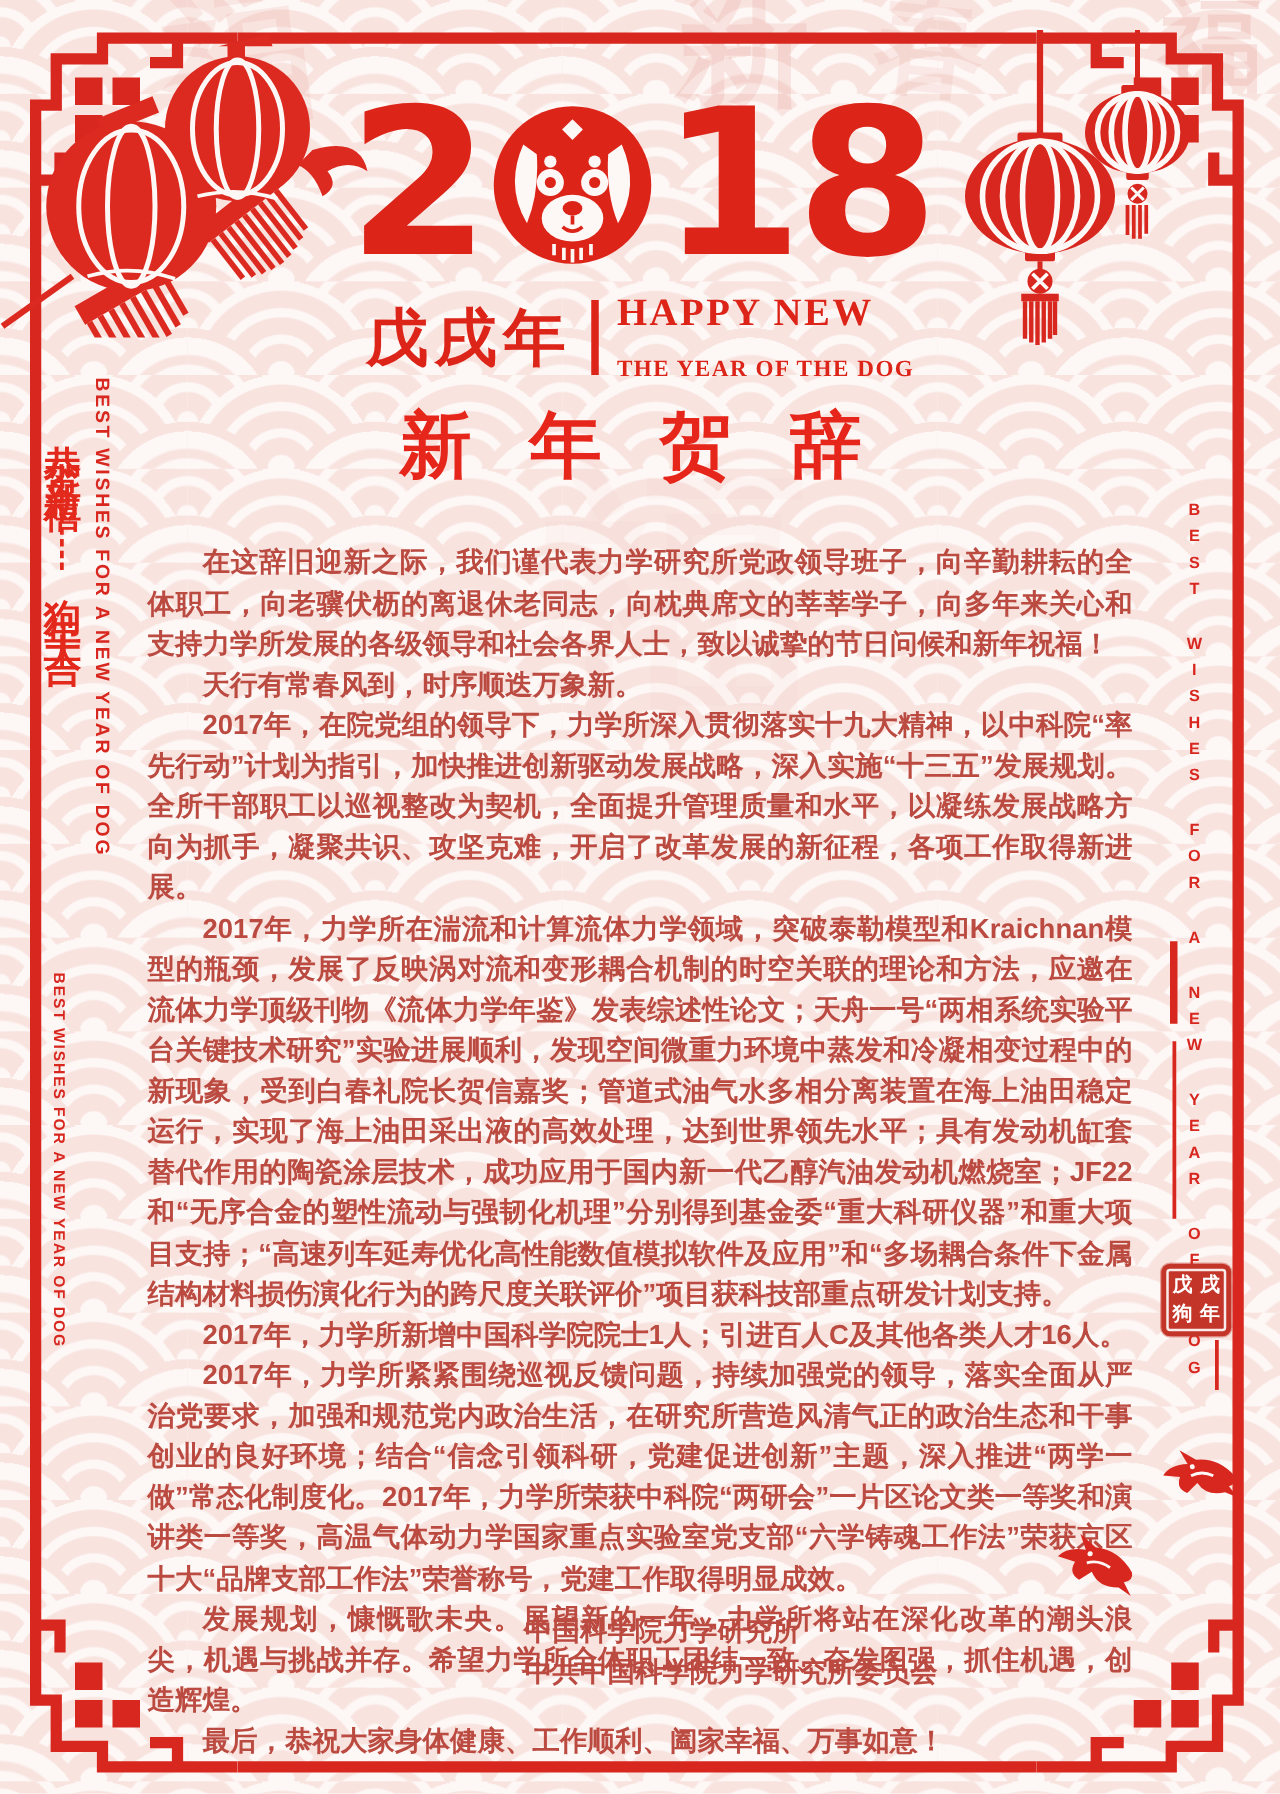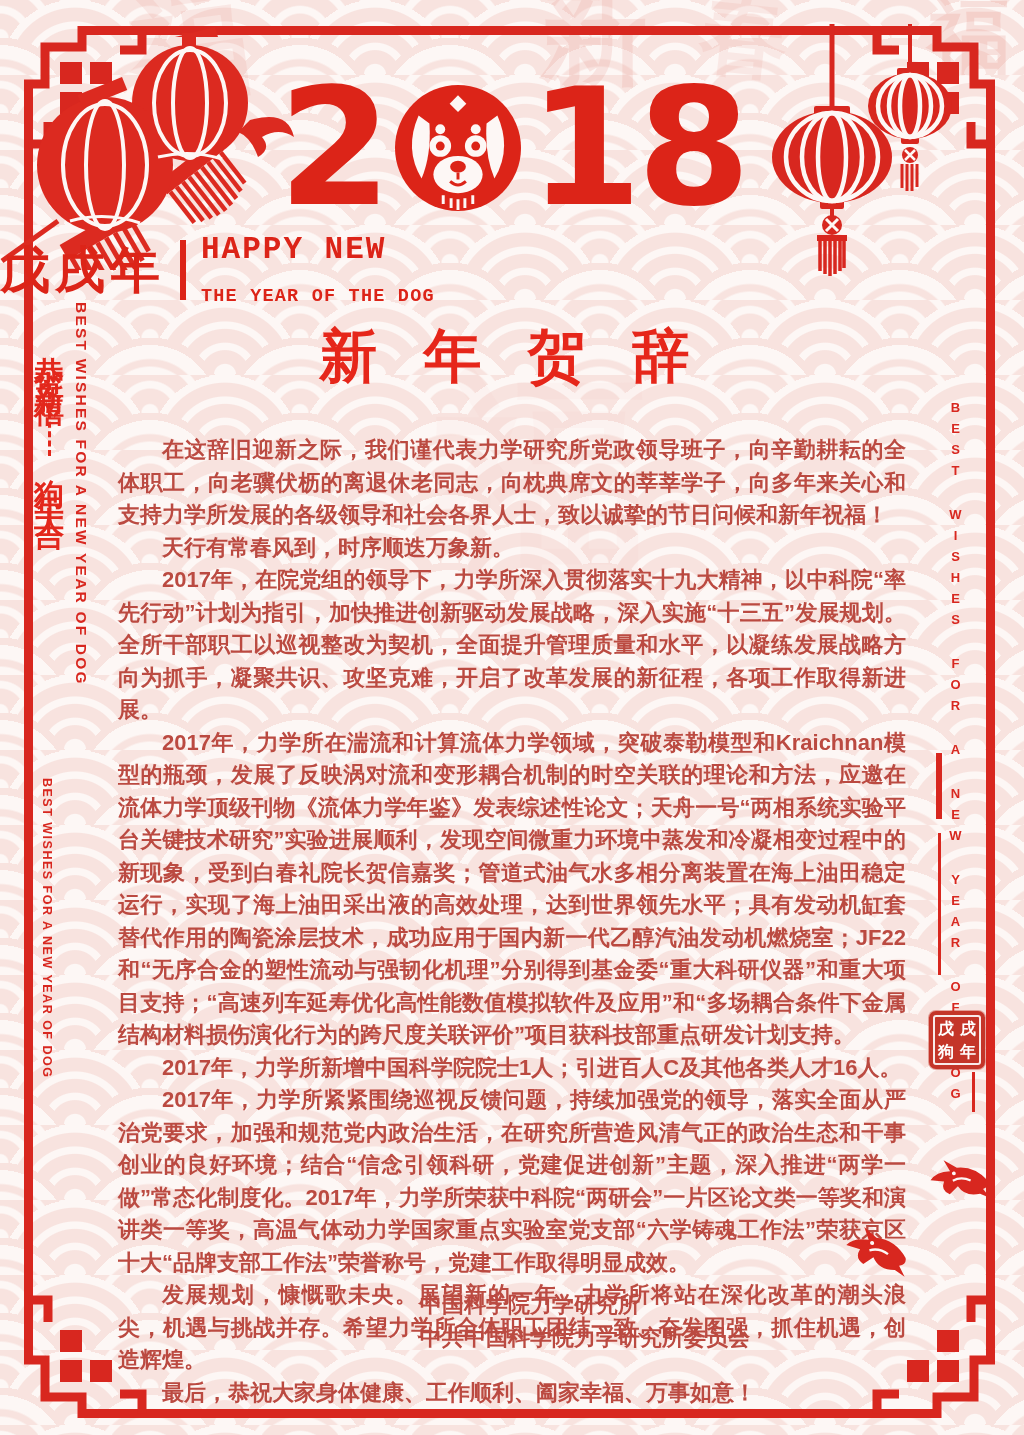--- a/index.html
+++ b/index.html
@@ -26,24 +26,24 @@
   .l-right{left:986px;top:192px;width:9px;height:1060px;}
   .corner{position:absolute;width:170px;height:170px;}
   .c-tl{left:20px;top:22px;}
   .c-tr{left:829px;top:22px;transform:scaleX(-1);}
   .c-bl{left:20px;top:1252px;transform:scaleY(-1);}
   .c-br{left:829px;top:1252px;transform:scale(-1,-1);}
   
   .logo{position:absolute;top:84px;left:0;right:0;display:flex;justify-content:center;align-items:center;}
   .digit{font-family:"DejaVu Sans",sans-serif;font-weight:bold;font-size:163px;line-height:128px;color:#dc2418;letter-spacing:-5px;}
   .disc{width:128px;height:128px;margin:0 7px;}
-  .zodiac-row{position:absolute;top:233px;left:0;right:0;display:flex;align-items:center;gap:15px;}
+  .zodiac-row{position:absolute;top:233px;left:0;right:0;display:flex;justify-content:center;align-items:center;gap:15px;}
   .zodiac{font-family:"Liberation Serif",serif;font-size:50px;font-weight:bold;color:#dc2418;letter-spacing:5px;}
   .vbar{width:6px;height:60px;background:#dc2418;}
-  .en-block{color:#dc2418;font-family:Liberation Mono, monospace;font-weight:bold;text-align:left;}
+  .en-block{color:#dc2418;font-family:Liberation Serif, serif;font-weight:bold;text-align:left;}
   .en1{font-size:31px;letter-spacing:2px;line-height:33px;}
   .en2{font-size:18.5px;letter-spacing:1.2px;line-height:21px;}
   .page-title{position:absolute;top:318px;left:0;width:100%;text-align:center;font-size:58px;font-weight:bold;color:#e6261a;letter-spacing:15px;}
   
   .vertical-cn{position:absolute;left:34px;top:332px;writing-mode:vertical-rl;text-orientation:upright;
     font-weight:bold;font-size:30px;letter-spacing:13px;color:#e3281c;line-height:30px;}
   .vdash{display:inline-block;width:0;height:72px;border-left:3px dashed #e3281c;}
   .ven{position:absolute;writing-mode:vertical-rl;font-weight:bold;color:#d8271f;white-space:nowrap;}
   .ven-inner{left:72px;top:302px;font-size:15.5px;letter-spacing:2.2px;}
   .ven-lower{left:40px;top:778px;font-size:12.5px;letter-spacing:1.5px;}

